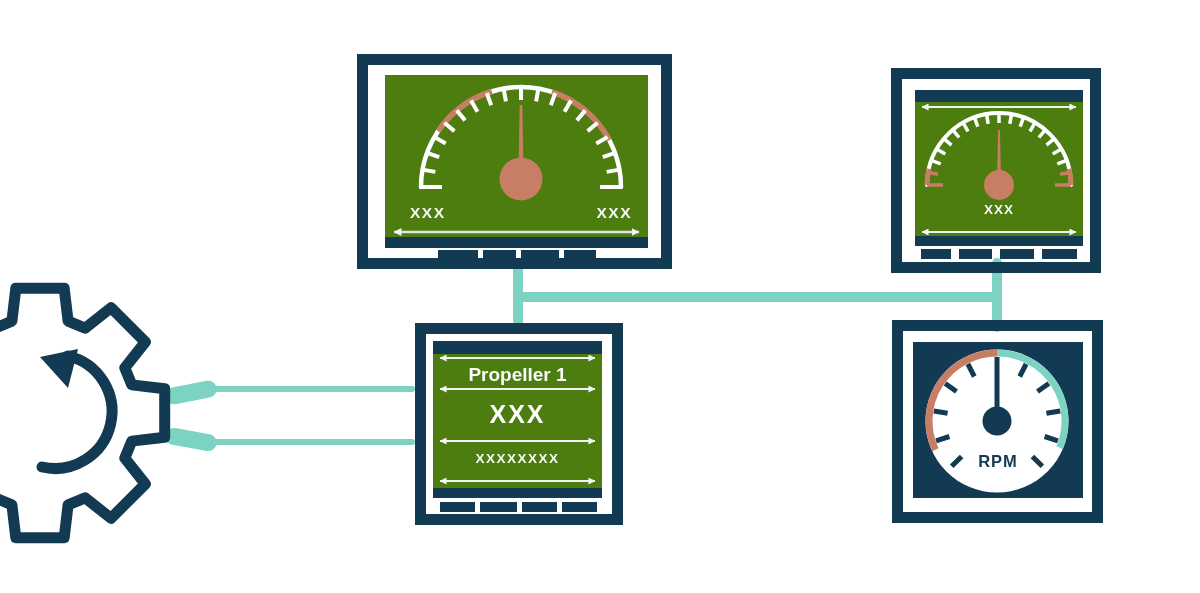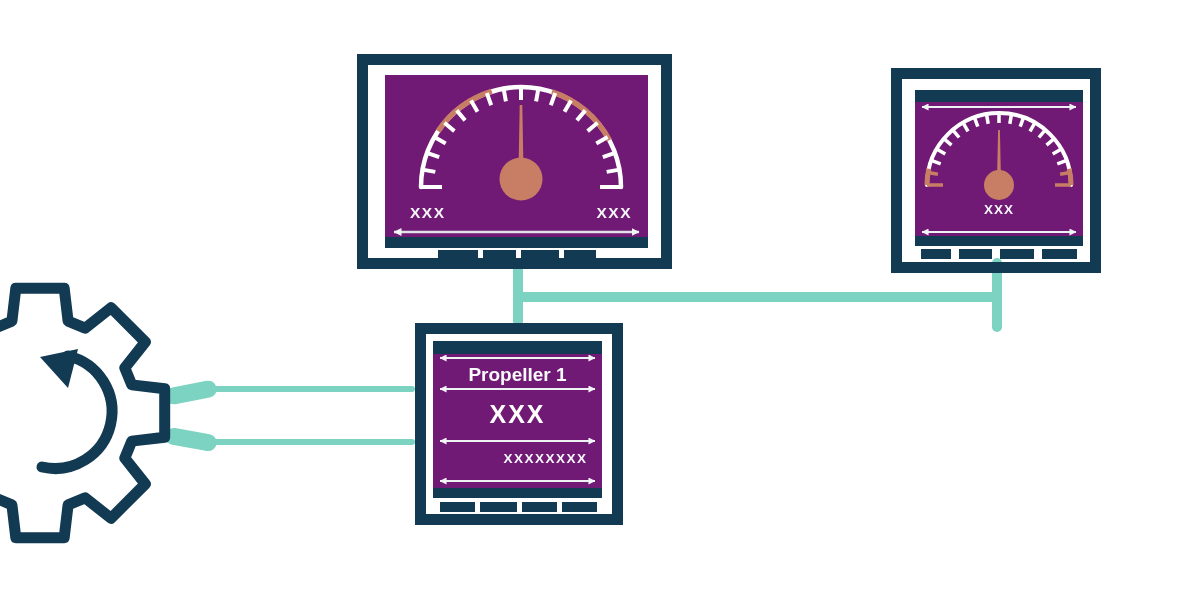--- a/index.html
+++ b/index.html
@@ -8,39 +8,39 @@
 
   
   .conn{position:absolute;background:#7dd3c2;border-radius:5px;}
   .probe-line{position:absolute;background:#7dd3c2;border-radius:3px;}
   .pill{position:absolute;background:#7dd3c2;border-radius:9px;width:52px;height:17px;}
   .pill-u{left:165px;top:384px;transform:rotate(-11deg);}
   .pill-l{left:165px;top:431px;transform:rotate(10deg);}
 
   
   .box{position:absolute;border:11px solid #123a52;background:transparent;box-sizing:border-box;}
-  .panel{position:absolute;background:#701a75;}
+  .panel{position:absolute;background:#4d7c0f;}
   .panel.solid{background:#123a52;}
   .panel svg{position:absolute;left:0;top:0;display:block;}
 
   .blocks{position:absolute;display:flex;}
   .blocks i{display:block;height:10px;background:#123a52;}
 
   .big-labels{position:absolute;left:0;top:129px;width:263px;box-sizing:border-box;
     display:flex;justify-content:space-between;padding:0 16px 0 25px;
     color:#f4f6f7;font-size:15.5px;font-weight:bold;letter-spacing:1.5px;}
   .small-value{position:absolute;left:0;top:112px;width:168px;text-align:center;
     color:#f4f6f7;font-size:13.5px;font-weight:bold;letter-spacing:1px;}
 
   .prop-title{position:absolute;left:0;top:23px;width:169px;text-align:center;
     color:#f7f9fa;font-size:19px;font-weight:bold;}
   .prop-value{position:absolute;left:0;top:59px;width:169px;text-align:center;
     color:#ffffff;font-size:25px;font-weight:bold;letter-spacing:2px;}
   .prop-code{position:absolute;left:0;top:110px;width:169px;text-align:center;
-    color:#f7f9fa;font-size:13.5px;font-weight:bold;letter-spacing:1.5px;padding-left:28px;}
+    color:#f7f9fa;font-size:13.5px;font-weight:bold;letter-spacing:1.5px;}
 
   .rpm-label{position:absolute;left:0;top:110px;width:170px;text-align:center;
     color:#123a52;font-size:16.5px;font-weight:bold;letter-spacing:1px;}
 </style>
 </head>
 <body>
 
 <div class="stage">
 
   <div class="conn" style="left:513px;top:262px;width:10px;height:64px;"></div>
@@ -152,14 +152,29 @@
       <div class="prop-code">XXXXXXXX</div>
     </div>
     <div class="blocks" style="left:14px;top:168px;gap:5px;">
       <i style="width:35px"></i>
       <i style="width:37px"></i>
       <i style="width:35px"></i>
       <i style="width:35px"></i>
     </div>
   </div>
 
+  <div class="box" style="left:892px;top:320px;width:211px;height:203px;">
+    <div class="panel solid" style="left:10px;top:11px;width:170px;height:156px;">
+      <svg width="170" height="156" viewBox="0 0 170 156">
+        <circle cx="84" cy="79" r="71.5" fill="#ffffff"></circle>
+        <path d="M84 11 A68 68 0 0 1 146.6 105.6" fill="none" stroke="#7dd3c2" stroke-width="7"></path>
+        <path d="M84 11 A68 68 0 0 0 22.4 107.8" fill="none" stroke="#c77e64" stroke-width="7"></path>
+        <path d="M113.1 22 L106.7 34.5 M135.8 41.4 L124.5 49.6 M147.2 69 L133.4 71.2 M144.9 98.8 L131.6 94.5
+                 M129.3 124.3 L119.4 114.4 M54.9 22 L61.3 34.5 M32.2 41.4 L43.5 49.6 M20.8 69 L34.6 71.2
+                 M23.1 98.8 L36.4 94.5 M38.7 124.3 L48.6 114.4" stroke="#123a52" stroke-width="5" fill="none"></path>
+        <line x1="84" y1="79" x2="84" y2="15" stroke="#123a52" stroke-width="5"></line>
+        <circle cx="84" cy="79" r="14.5" fill="#123a52"></circle>
+      </svg>
+      <div class="rpm-label">RPM</div>
+    </div>
+  </div>
 
 </div>
 
 </body></html>

